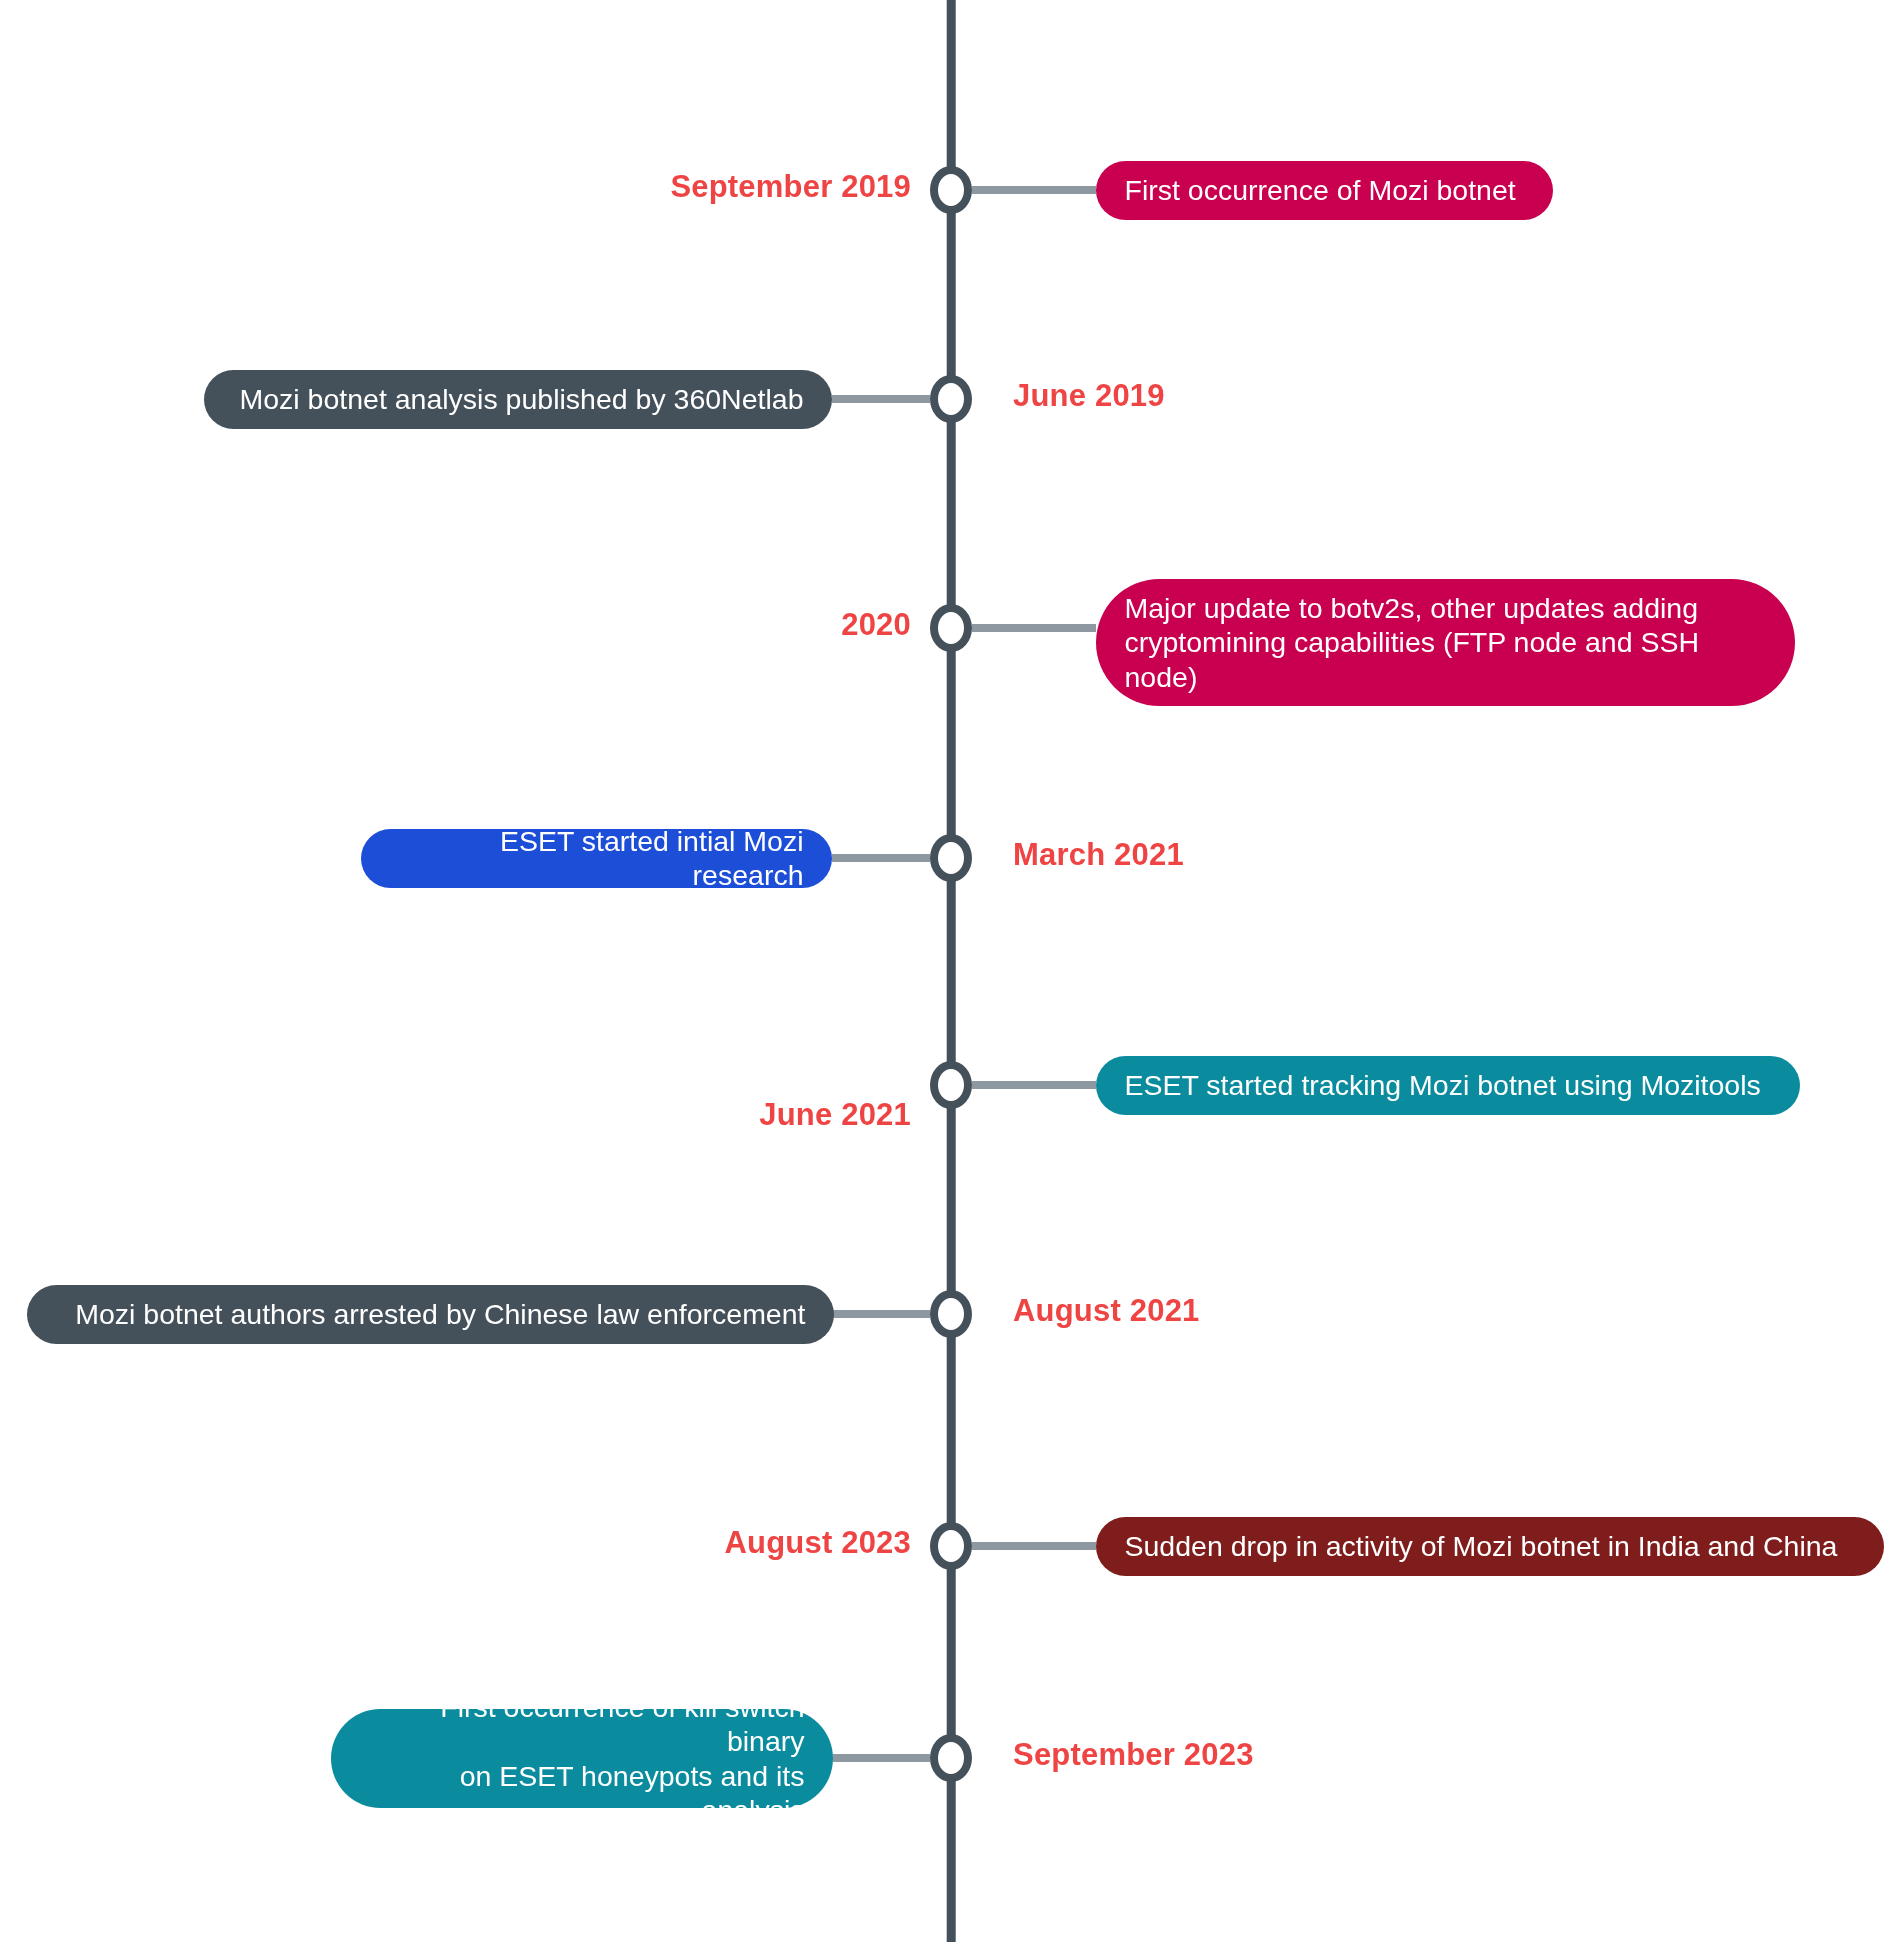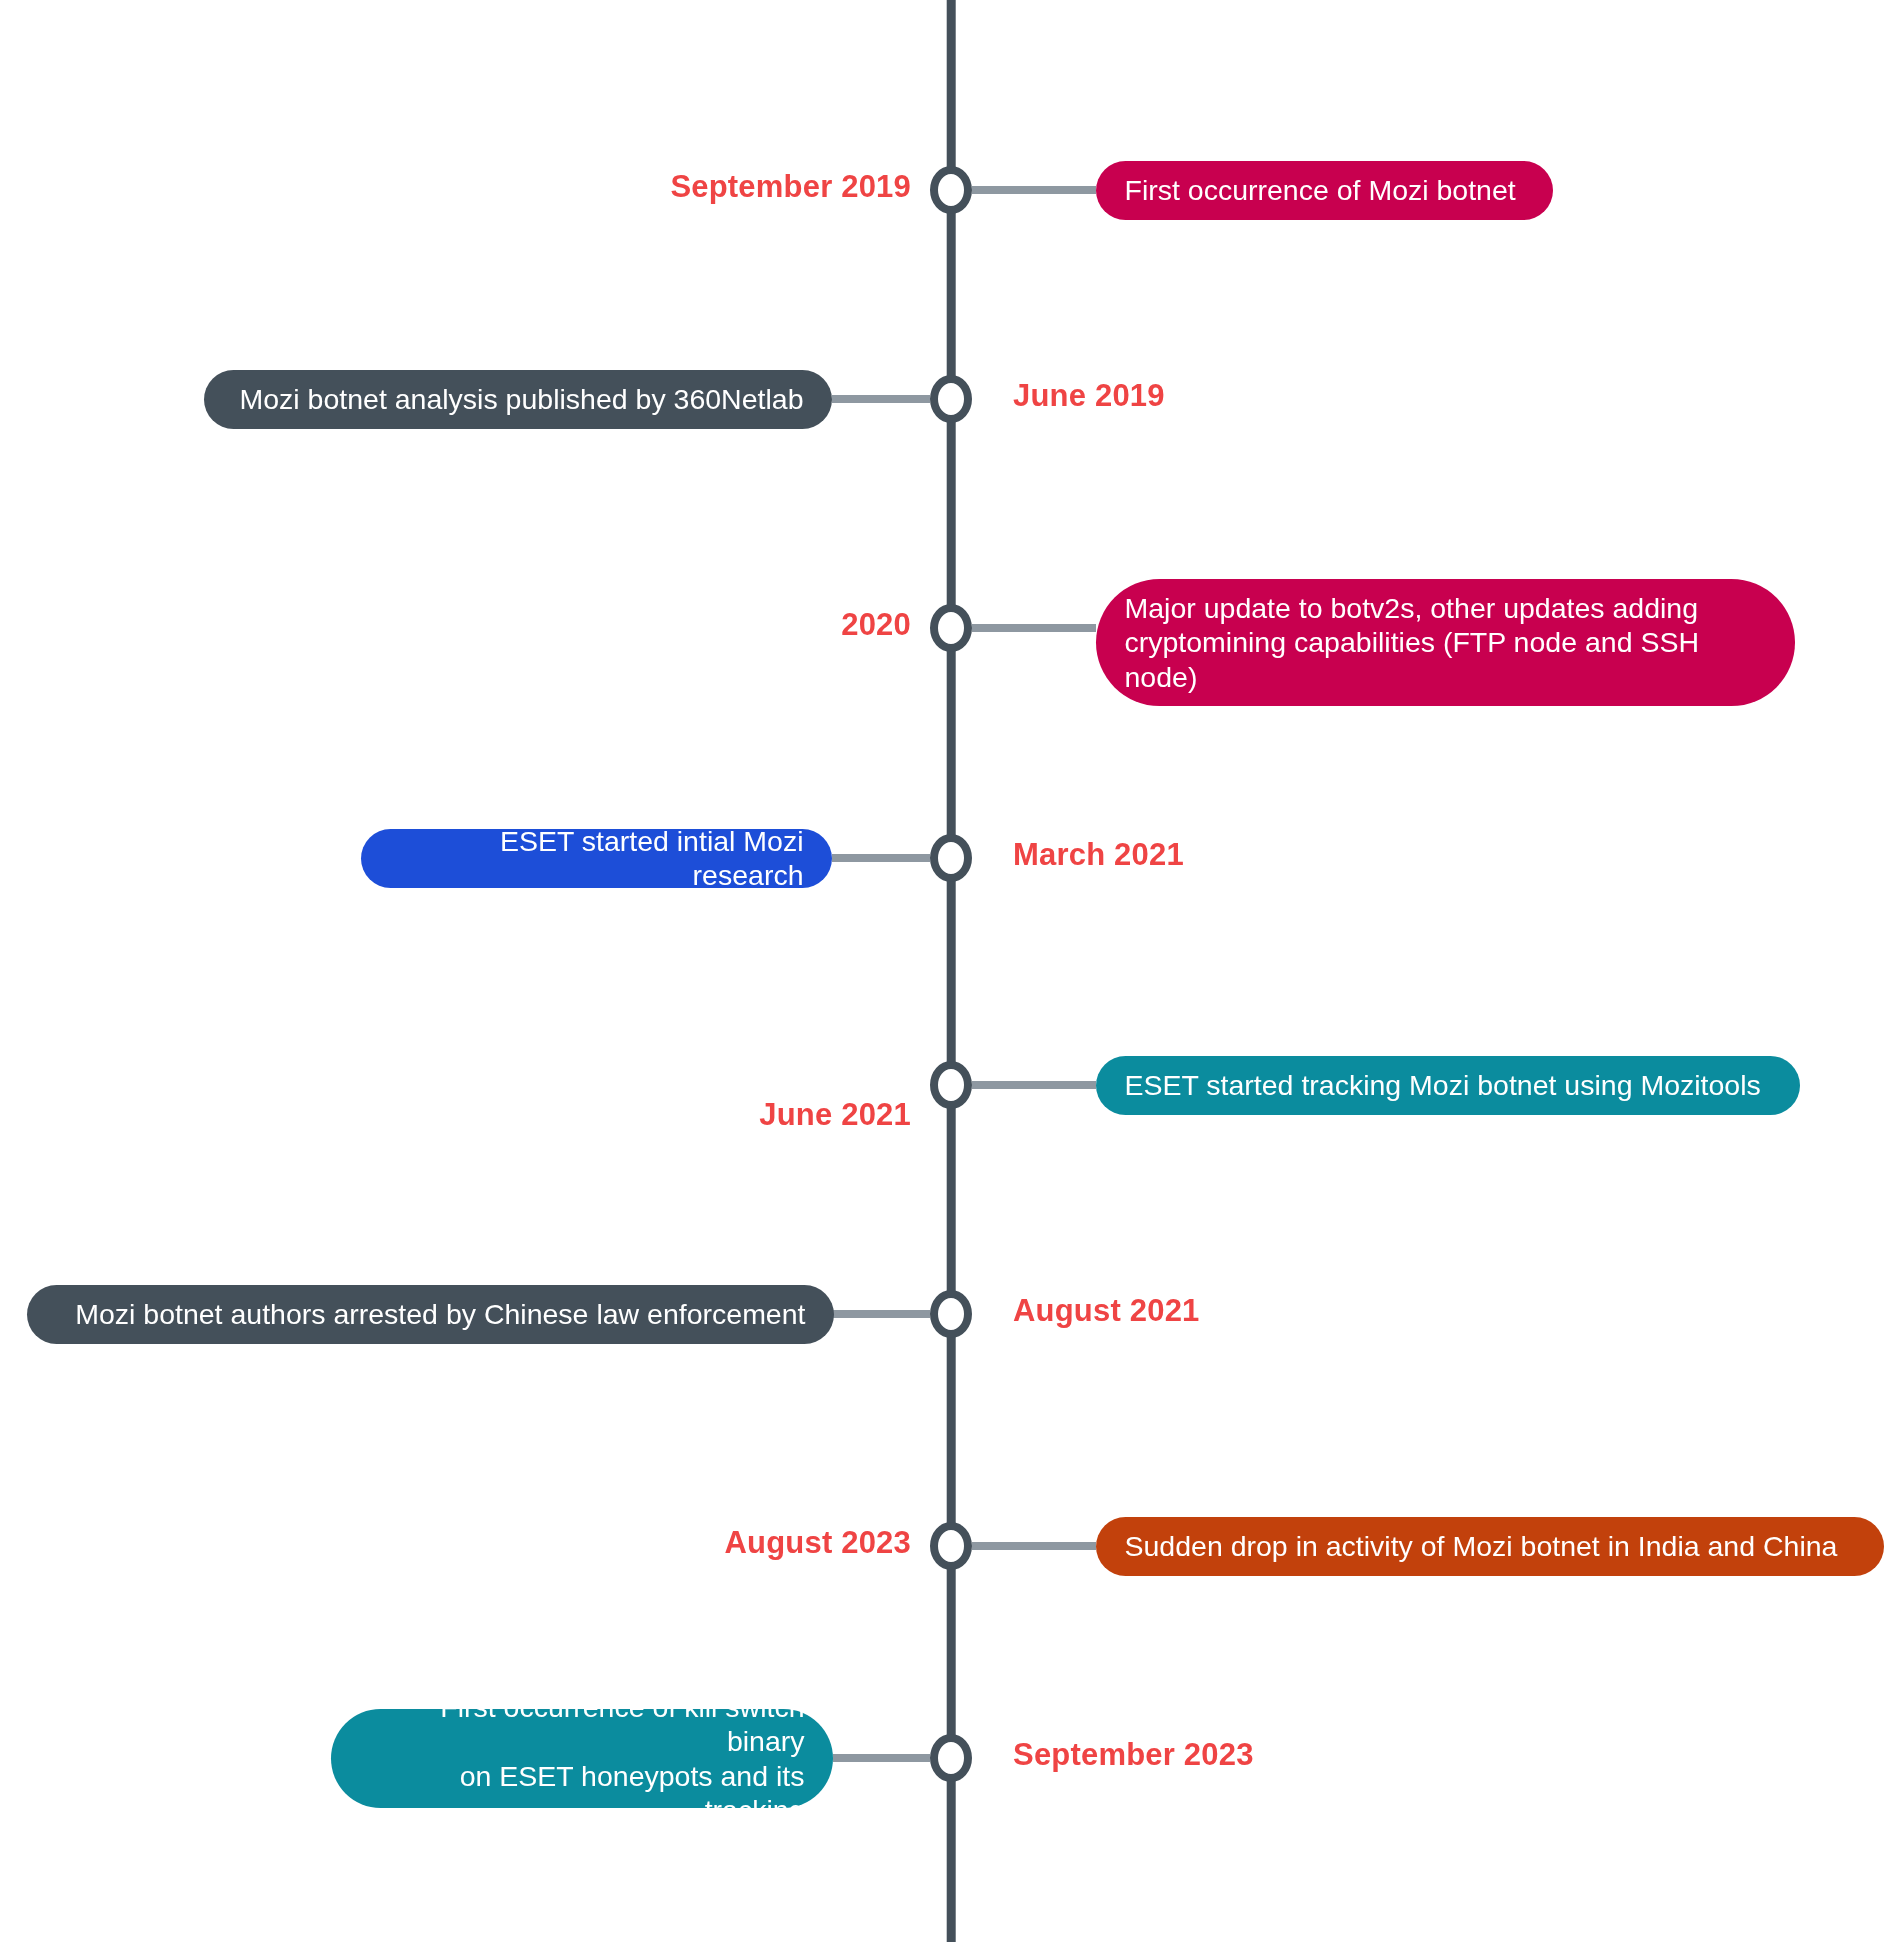--- a/index.html
+++ b/index.html
@@ -135,25 +135,25 @@
       </div>
       <div class="event-row" style="top: 1314px;">
         <div class="connector" style="left: 833px; width: 97px;"></div>
         <div class="node-ring"></div>
         <div class="pill left" style="background: rgb(68, 80, 90); left: 27px; width: 807px; height: 59px; top: -29.5px;">Mozi botnet authors arrested by Chinese law enforcement</div>
         <div class="date-label right" style="top: -21px; left: 1013px;">August 2021</div>
       </div>
       <div class="event-row" style="top: 1546px;">
         <div class="connector" style="left: 972px; width: 124px;"></div>
         <div class="node-ring"></div>
-        <div class="pill right" style="background: #c2410c; left: 1096px; width: 788px; height: 59px; top: -29.5px;">Sudden drop in activity of Mozi botnet in India and China</div>
+        <div class="pill right" style="background: #7f1d1d; left: 1096px; width: 788px; height: 59px; top: -29.5px;">Sudden drop in activity of Mozi botnet in India and China</div>
         <div class="date-label left" style="top: -21px; right: 991px;">August 2023</div>
       </div>
       <div class="event-row" style="top: 1758px;">
         <div class="connector" style="left: 833px; width: 97px;"></div>
         <div class="node-ring"></div>
         <div class="pill left multiline" style="background: rgb(11, 140, 158); left: 331px; width: 502px; height: 99px; top: -49px;">First occurrence of kill switch binary
-on ESET honeypots and its tracking</div>
+on ESET honeypots and its analysis</div>
         <div class="date-label right" style="top: -21px; left: 1013px;">September 2023</div>
       </div>
     </div>
 </div>
 
 
 </body></html>

